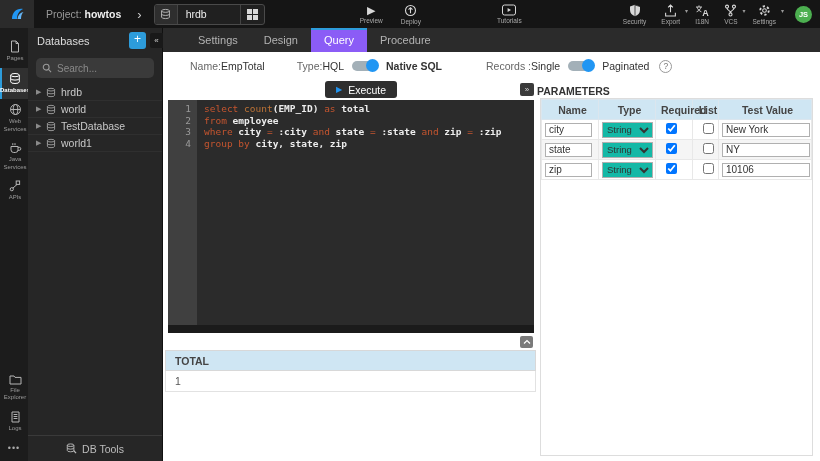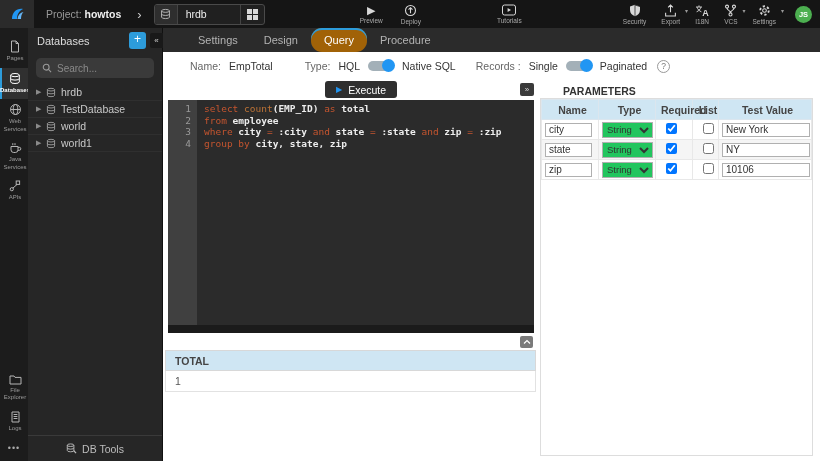--- a/index.html
+++ b/index.html
@@ -49,31 +49,31 @@
   .db-list { flex:1; overflow:hidden; }
   .db-row { height:17px; display:flex; align-items:center; padding-left:8px; border-bottom:1px solid #2f2f2f; cursor:pointer; }
   .db-row .caret { color:#8a8a8a; font-size:7px; width:10px; }
   .db-row .dbname { color:#c9c9c9; font-size:10.5px; margin-left:5px; }
   .dbp-footer { height:26px; border-top:1px solid #3a3a3a; display:flex; align-items:center; justify-content:center; gap:5px; color:#bdbdbd; font-size:10.5px; cursor:pointer; }
 
   
   .main { flex:1; display:flex; flex-direction:column; min-width:0; }
   .tabbar { height:24px; background:#2b2b2b; display:flex; align-items:stretch; padding-left:22px; }
   .tab { padding:0 13px; display:flex; align-items:center; color:#b3b3b3; font-size:11px; cursor:pointer; }
-  .tab.active { background:#a16207; color:#fff; box-shadow:inset 0 2px 0 #2d9cdb;border-radius:11px; }
+  .tab.active { background:#8b5cf6; color:#fff; box-shadow:inset 0 2px 0 #2d9cdb; }
   .tabbar-right { margin-left:auto; display:flex; align-items:center; gap:13px; padding-right:9px; }
   .newlink { color:#d8d8d8; font-size:11px; cursor:pointer; }
   .tb-icon { color:#b5b5b5; display:flex; cursor:pointer; }
 
   .content { position:relative; flex:1; background:#fff;border-radius:16px; }
 
   
   .qh { position:absolute; left:0; top:0; right:0; height:28px; display:flex; align-items:center; padding-left:27px; font-size:10.5px; color:#555; }
   .qh .lab { color:#666; }
-  .qh .val { color:#333; margin-left:8px; }
+  .qh .val { color:#333; }
   .toggle { position:relative; width:26px; height:10px; background:#a3b0b8; border-radius:5px; margin:0 8px; cursor:pointer; }
   .toggle .knob { position:absolute; right:-1px; top:-2px; width:13px; height:13px; border-radius:50%; background:#2196f3; }
   .help { width:13px; height:13px; border:1px solid #999; border-radius:50%; color:#777; font-size:8.5px; display:flex; align-items:center; justify-content:center; margin-left:10px; cursor:pointer; }
 
   .execute-btn { position:absolute; left:162px; top:29px; height:17px; background:#2f2f2f; border-radius:3px; color:#fff; font-size:10.5px; display:flex; align-items:center; gap:6px; padding:0 11px; cursor:pointer; }
   .execute-btn .play { color:#2196f3; font-size:8px; }
 
   .expand-right-btn { position:absolute; left:357px; top:31px; width:14px; height:13px; background:#3a3a3a; border-radius:2px; color:#ddd; font-size:8px; display:flex; align-items:center; justify-content:center; cursor:pointer; }
 
   
@@ -88,29 +88,29 @@
   .editor-scroll { position:absolute; left:0; right:0; bottom:0; height:8px; background:#1b1b1b; cursor:pointer; }
 
   .collapse-up-btn { position:absolute; left:357px; top:284px; width:13px; height:12px; background:#7a7a7a; border-radius:2px; display:flex; align-items:center; justify-content:center; cursor:pointer; }
 
   
   .results { position:absolute; left:2px; top:298px; width:371px; }
   .res-head { height:21px; background:#cfe6f3; border:1px solid #d8d8d8; display:flex; align-items:center; padding-left:9px; font-size:10.5px; font-weight:bold; color:#444; }
   .res-row { height:21px; background:#fff; border:1px solid #e2e2e2; border-top:none; display:flex; align-items:center; padding-left:9px; font-size:10.5px; color:#555; }
 
   
-  .params-title { position:absolute; left:400px; top:33px; font-size:10.5px; font-weight:bold; color:#333; }
+  .params-title { position:absolute; left:374px; top:33px; font-size:10.5px; font-weight:bold; color:#333; }
   .params-box { position:absolute; left:377px; top:46px; width:273px; bottom:5px; border:1px solid #ddd; background:#fff; }
   .ptable { width:100%; border-collapse:collapse; font-size:10.5px; table-layout:fixed; }
   .ptable th { background:#cfe6f3; height:20px; text-align:center; padding-left:5px; color:#444; font-weight:bold; border:1px solid #dbe6ee; font-size:10.5px; }
   .ptable td { height:20px; border:1px solid #e8e8e8; padding:0 3px; }
   .ptable tr.even td { background:#f5f5f5; }
   .pinput { width:47px; height:14px; border:1px solid #b0b0b0; font-size:10px; padding:0 3px; color:#333; font-family:"Liberation Sans", sans-serif; }
   .pinput.wide { width:88px; }
-  .ptable select { width:51px; height:16px; font-size:9.5px; border:1px solid #b0b0b0; color:#333; background:#22c55e; font-family:"Liberation Sans", sans-serif; }
+  .ptable select { width:51px; height:16px; font-size:9.5px; border:1px solid #b0b0b0; color:#333; background:#14b8a6; font-family:"Liberation Sans", sans-serif; }
   .ptable input[type=checkbox] { width:11px; height:11px; margin-left:7px; }
 
   svg.ic { display:block; }
 </style>
 </head>
 <body>
 
 <div class="app">
 
   <header class="topbar">
@@ -285,29 +285,29 @@
               <path d="M1.7 2.6v6.8a4.3 1.6 0 0 0 8.6 0V2.6M1.7 6a4.3 1.6 0 0 0 8.6 0"></path>
           </svg>
           <span class="dbname">hrdb</span>
         </div>
         <div class="db-row">
           <span class="caret">▶</span>
           <svg class="ic" width="10" height="11" viewBox="0 0 12 12" fill="none" stroke="#a9a9a9" stroke-width="1">
             <ellipse cx="6" cy="2.6" rx="4.3" ry="1.6"></ellipse>
               <path d="M1.7 2.6v6.8a4.3 1.6 0 0 0 8.6 0V2.6M1.7 6a4.3 1.6 0 0 0 8.6 0"></path>
           </svg>
-          <span class="dbname">TestDatabase</span>
+          <span class="dbname">world</span>
         </div>
         <div class="db-row">
           <span class="caret">▶</span>
           <svg class="ic" width="10" height="11" viewBox="0 0 12 12" fill="none" stroke="#a9a9a9" stroke-width="1">
             <ellipse cx="6" cy="2.6" rx="4.3" ry="1.6"></ellipse>
               <path d="M1.7 2.6v6.8a4.3 1.6 0 0 0 8.6 0V2.6M1.7 6a4.3 1.6 0 0 0 8.6 0"></path>
           </svg>
-          <span class="dbname">world</span>
+          <span class="dbname">TestDatabase</span>
         </div>
         <div class="db-row">
           <span class="caret">▶</span>
           <svg class="ic" width="10" height="11" viewBox="0 0 12 12" fill="none" stroke="#a9a9a9" stroke-width="1">
             <ellipse cx="6" cy="2.6" rx="4.3" ry="1.6"></ellipse>
               <path d="M1.7 2.6v6.8a4.3 1.6 0 0 0 8.6 0V2.6M1.7 6a4.3 1.6 0 0 0 8.6 0"></path>
           </svg>
           <span class="dbname">world1</span>
         </div>
       </div>
@@ -332,22 +332,22 @@
       <div class="content">
 
         <div class="qh">
           <span class="lab">Name:</span>
           <span class="val">EmpTotal</span>
           <span class="lab" style="margin-left:32px;">Type:</span>
           <span class="val">HQL</span>
           <span class="toggle">
               <span class="knob"></span>
             </span>
-          <span class="val" style="margin-left:0;">Native SQL</span>
-          <span class="lab" style="margin-left:20px;">Records :</span>
+          <span class="val" style="margin-left:0;font-weight:bold;">Native SQL</span>
+          <span class="lab" style="margin-left:44px;">Records :</span>
           <span class="val">Single</span>
           <span class="toggle">
               <span class="knob"></span>
             </span>
           <span class="val" style="margin-left:0;">Paginated</span>
           <span class="help">?</span>
         </div>
 
         <div class="execute-btn">
           <span class="play">▶</span>

